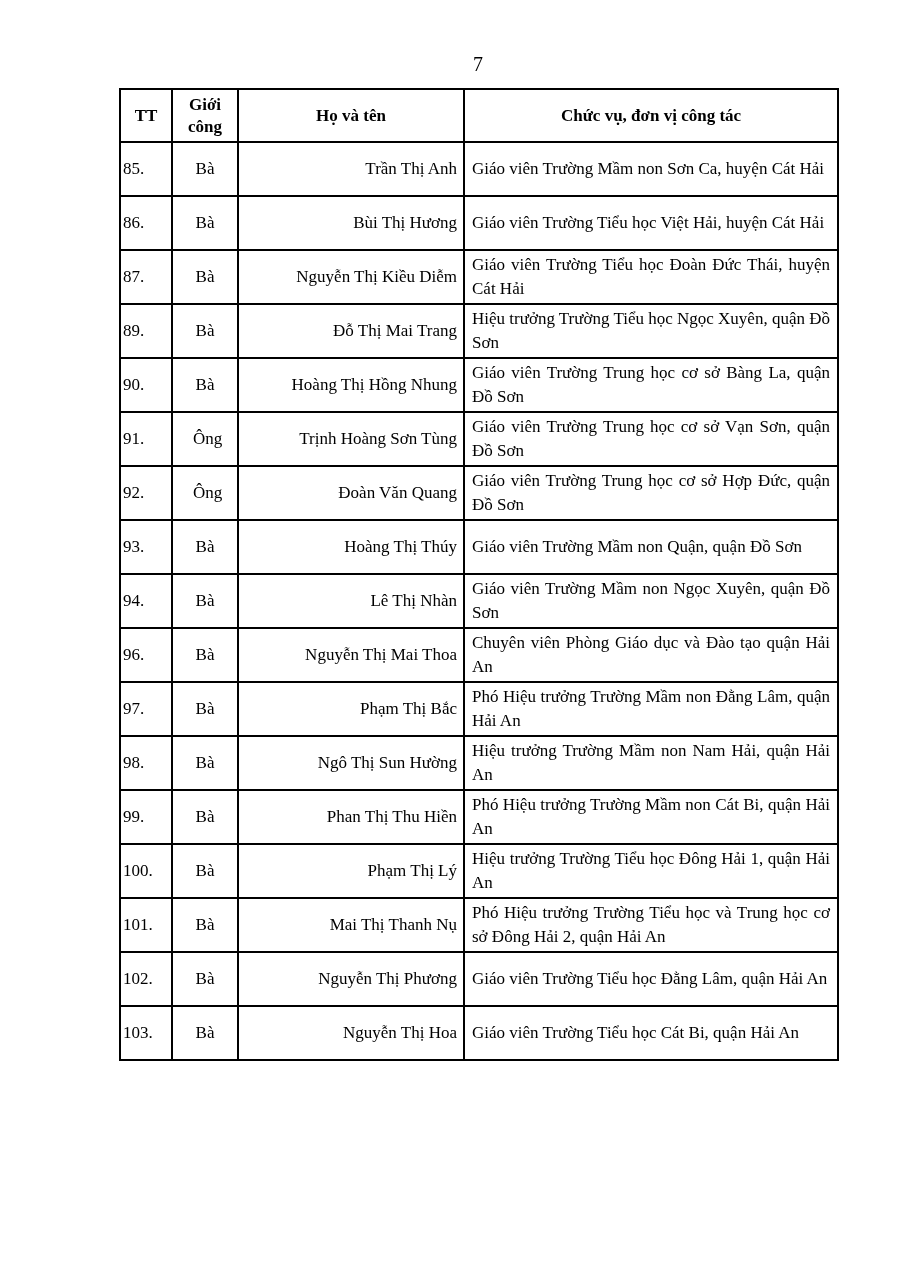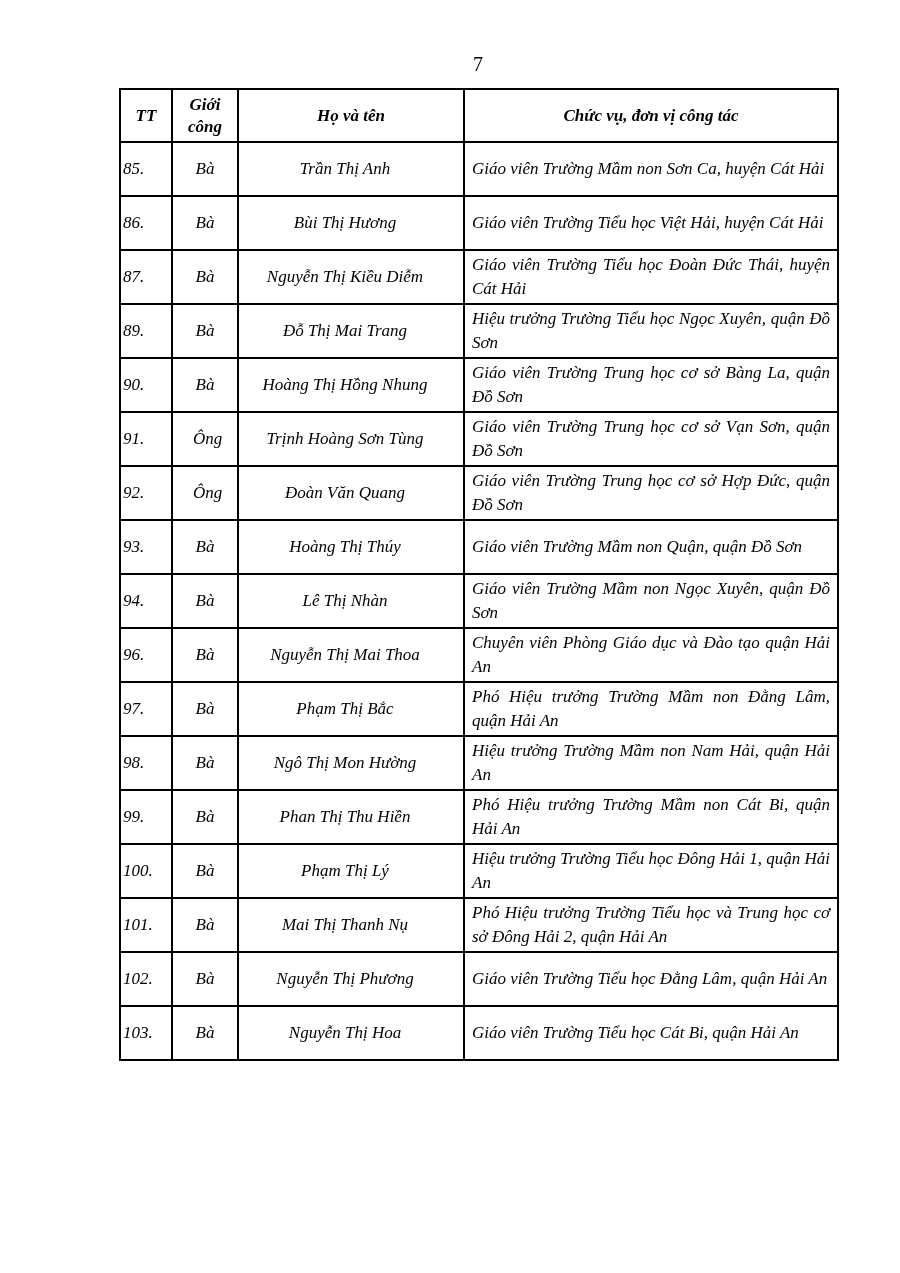--- a/index.html
+++ b/index.html
@@ -23,21 +23,20 @@
   .page-number {
     text-align: center;
     font-size: 20px;
     line-height: 25px;
     margin-bottom: 11px;
   }
   table.roster {
     border-collapse: collapse;
     table-layout: fixed;
     width: 718px;
-    font-style: italic;
   }
   table.roster col.c-tt       { width: 52px; }
   table.roster col.c-gender   { width: 66px; }
   table.roster col.c-name     { width: 226px; }
   table.roster col.c-position { width: 374px; }
   table.roster th, table.roster td {
     border: 2px solid #000000;
     font-size: 17px;
     vertical-align: middle;
     overflow: hidden;
@@ -55,22 +54,22 @@
   }
   td.col-tt {
     text-align: left;
     padding: 2px 2px;
   }
   td.col-gender {
     text-align: center;
     padding: 2px 20px;
   }
   td.col-name {
-    text-align: center;
-    padding: 2px 20px 2px 8px;
+    text-align: right;
+    padding: 2px 6px 2px 8px;
   }
   td.col-position {
     text-align: justify;
     text-justify: inter-word;
     padding: 2px 7px;
     line-height: 24px;
   }
 </style>
 </head>
 <body>
@@ -170,21 +169,21 @@
   <tr>
     <td class="col-tt">97.</td>
     <td class="col-gender">Bà</td>
     <td class="col-name">Phạm Thị Bắc</td>
     <td class="col-position">Phó Hiệu trưởng Trường Mầm non Đằng Lâm, quận Hải An</td>
   </tr>
 
   <tr>
     <td class="col-tt">98.</td>
     <td class="col-gender">Bà</td>
-    <td class="col-name">Ngô Thị Mon Hường</td>
+    <td class="col-name">Ngô Thị Sun Hường</td>
     <td class="col-position">Hiệu trưởng Trường Mầm non Nam Hải, quận Hải An</td>
   </tr>
 
   <tr>
     <td class="col-tt">99.</td>
     <td class="col-gender">Bà</td>
     <td class="col-name">Phan Thị Thu Hiền</td>
     <td class="col-position">Phó Hiệu trưởng Trường Mầm non Cát Bi, quận Hải An</td>
   </tr>
 

